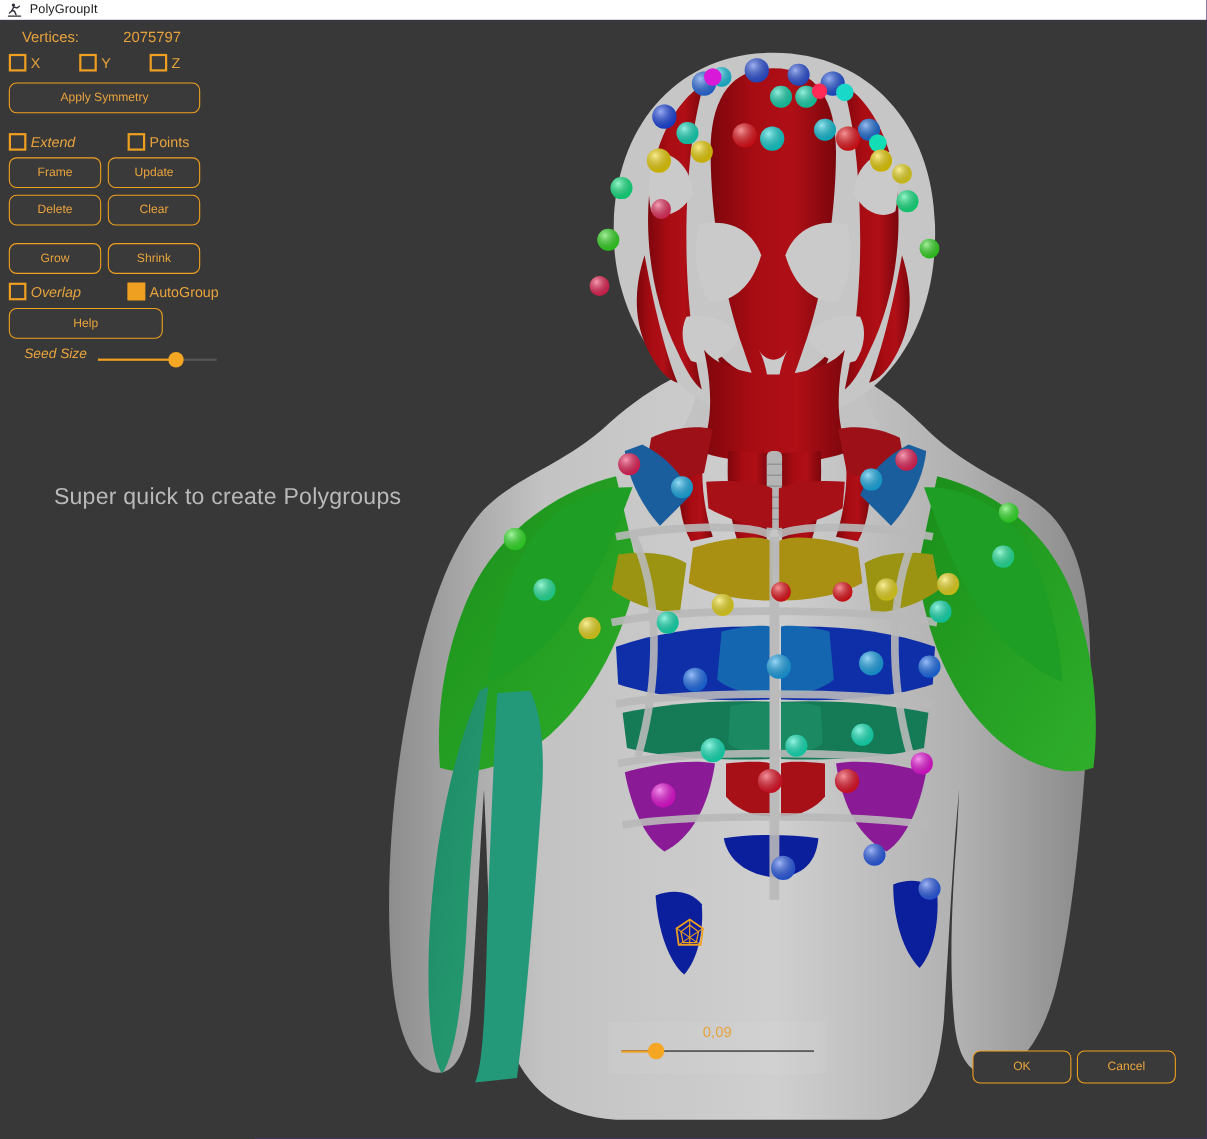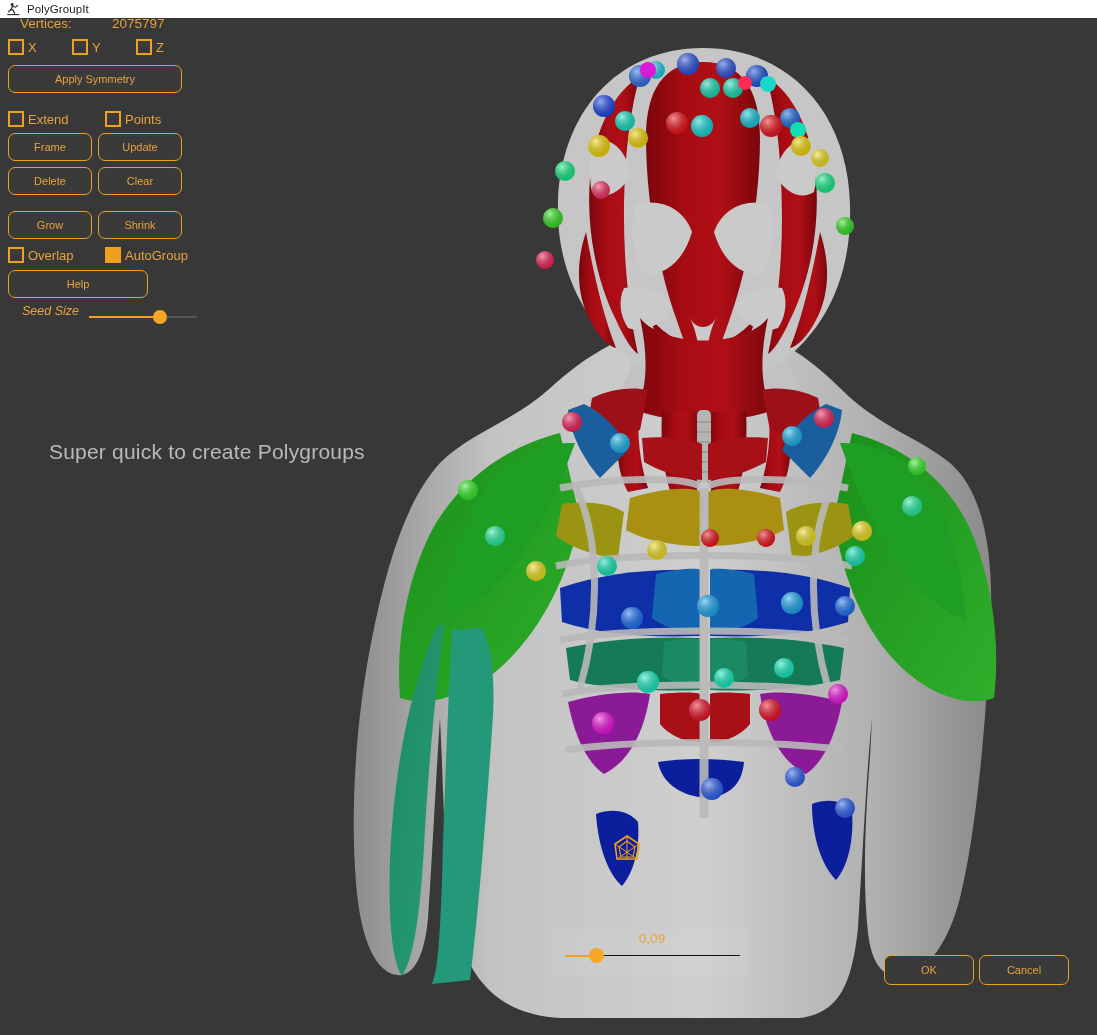--- a/index.html
+++ b/index.html
@@ -43,21 +43,21 @@
   #viewport {
     position: absolute; left: 0; top: 18px;
     width: 1097px; height: 1017px;
     background: #383838;
     overflow: hidden;
   }
   #viewport svg { display: block; }
 
   
   #toolpanel {
-    position: absolute; left: 0; top: 6px;
+    position: absolute; left: 0; top: 16px;
     width: 200px; height: 370px;
     z-index: 20;
     padding: 8px 0 0 8px;
     font-size: 13px;
   }
 
   .vert-row {
     display: flex; align-items: baseline;
     color: #E8A33D;
     font-size: 13.5px;
@@ -99,21 +99,21 @@
     font-family: "Liberation Sans", sans-serif;
     height: 28px;
     display: flex; align-items: center; justify-content: center;
     cursor: pointer;
     user-select: none;
   }
 
   #applySym { width: 174px; margin: 0 0 18px 0; }
 
   .chk-row { display: flex; align-items: center; margin-bottom: 6px; }
-  .chk-row .axis-item:first-child { width: 97px; }
+  .chk-row .axis-item:first-child { width: 108px; font-style: italic; }
 
   .btn-grid {
     display: grid;
     grid-template-columns: 84px 84px;
     gap: 6px 6px;
     width: 174px;
   }
   .btn-grid.spaced { margin-top: 16px; }
 
   .help-row { margin-top: 7px; }

